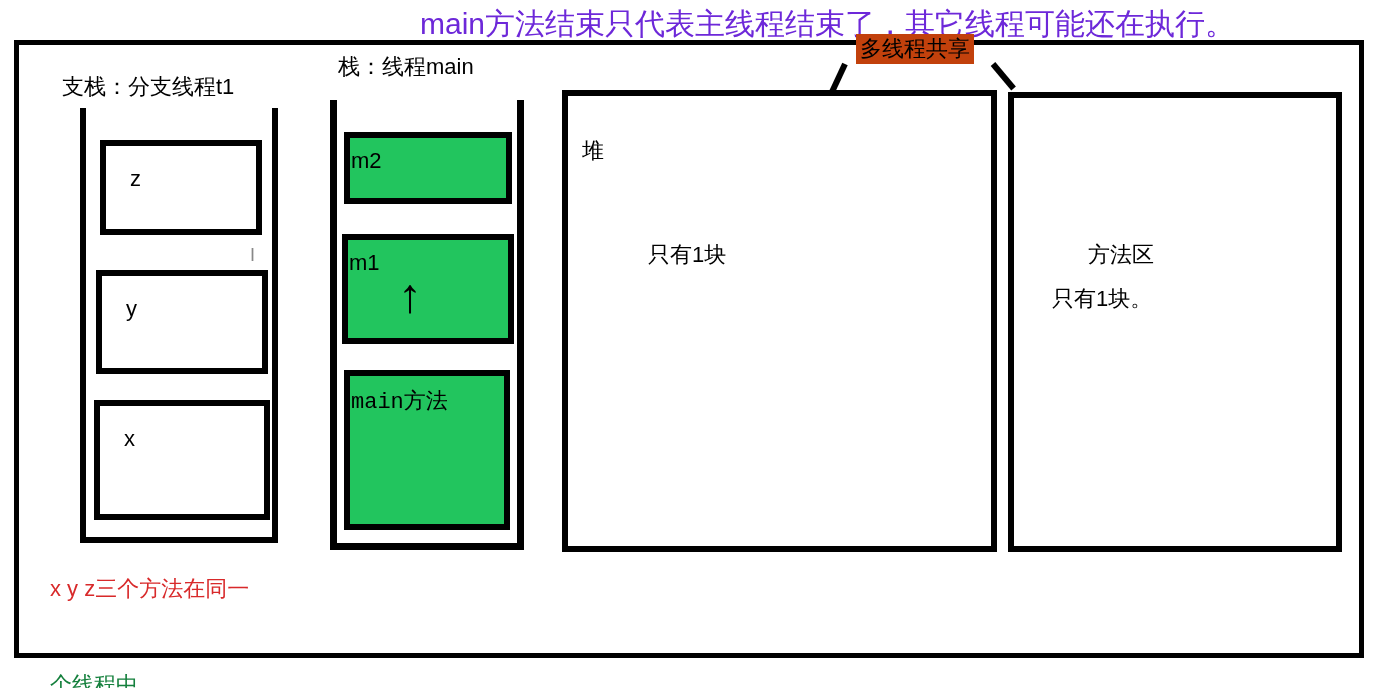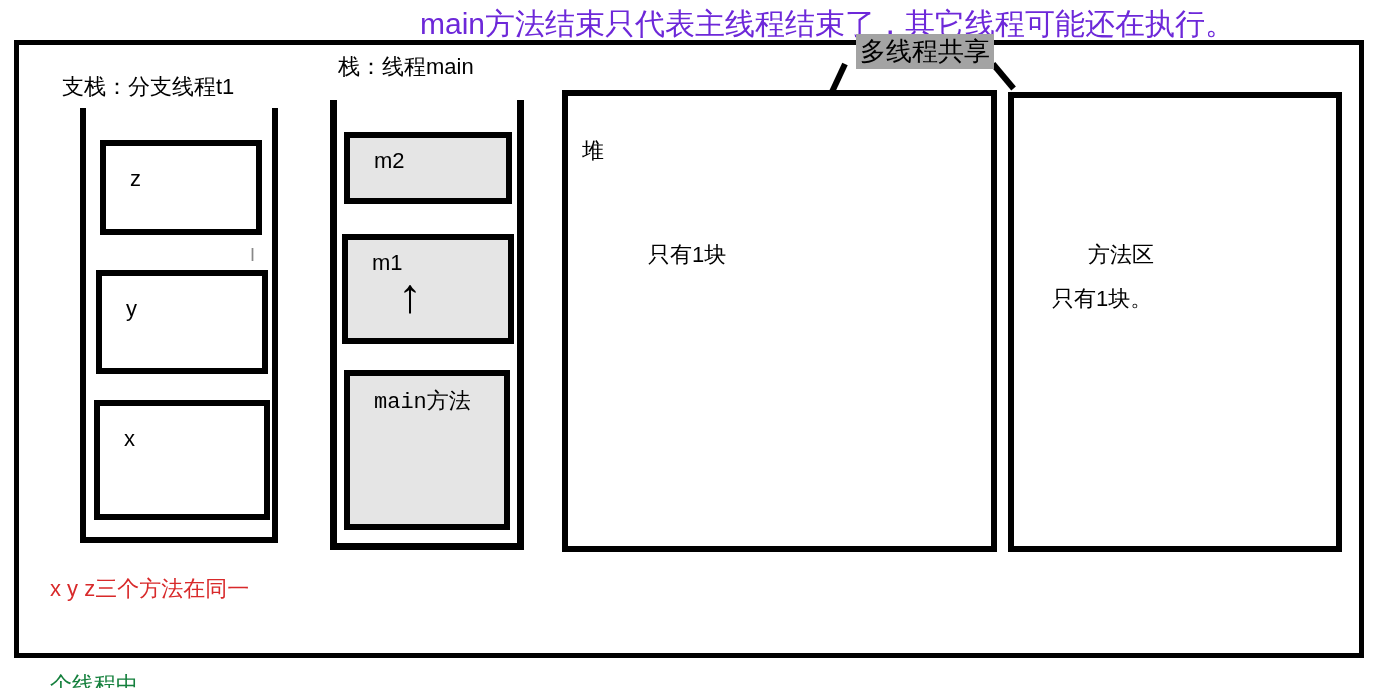--- a/index.html
+++ b/index.html
@@ -81,23 +81,23 @@
     position: absolute;
     top: 100px; left: 330px;
     width: 194px; height: 450px;
     border-left: 7px solid #000;
     border-right: 7px solid #000;
     border-bottom: 7px solid #000;
   }
   .stack2-frame {
     position: absolute;
     border: 6px solid #000;
-    background: #e5e5e5;
+    background: #22c55e;
     font-size: 22px;
-    padding-left: 24px;
+    padding-left: 1px;
     padding-top: 10px;
   }
   .f-m2   { top: 132px; left: 344px; width: 168px; height: 72px; }
   .f-m1   { top: 234px; left: 342px; width: 172px; height: 110px; }
   .f-main { top: 370px; left: 344px; width: 166px; height: 160px; font-family: Liberation Mono, monospace; }
   .arrow-up {
     position: absolute;
     top: 272px; left: 398px;
     font-size: 48px;
     font-weight: bold;
@@ -140,22 +140,22 @@
   }
   .method-text {
     position: absolute;
     top: 284px; left: 1052px;
     font-size: 22px;
   }
   
   .shared-label {
     position: absolute;
     top: 34px; left: 856px;
-    font-size: 26px;
-    background: #a3a3a3;
+    font-size: 22px;
+    background: #c2410c;
     padding: 0 4px;
   }
   .connector {
     position: absolute;
     background: #000;
   }
   .conn1 { top: 64px; left: 842px; width: 6px; height: 30px; transform: rotate(25deg); transform-origin: top; }
   .conn2 { top: 64px; left: 990px; width: 6px; height: 32px; transform: rotate(-40deg); transform-origin: top; }
 </style>
 </head>

